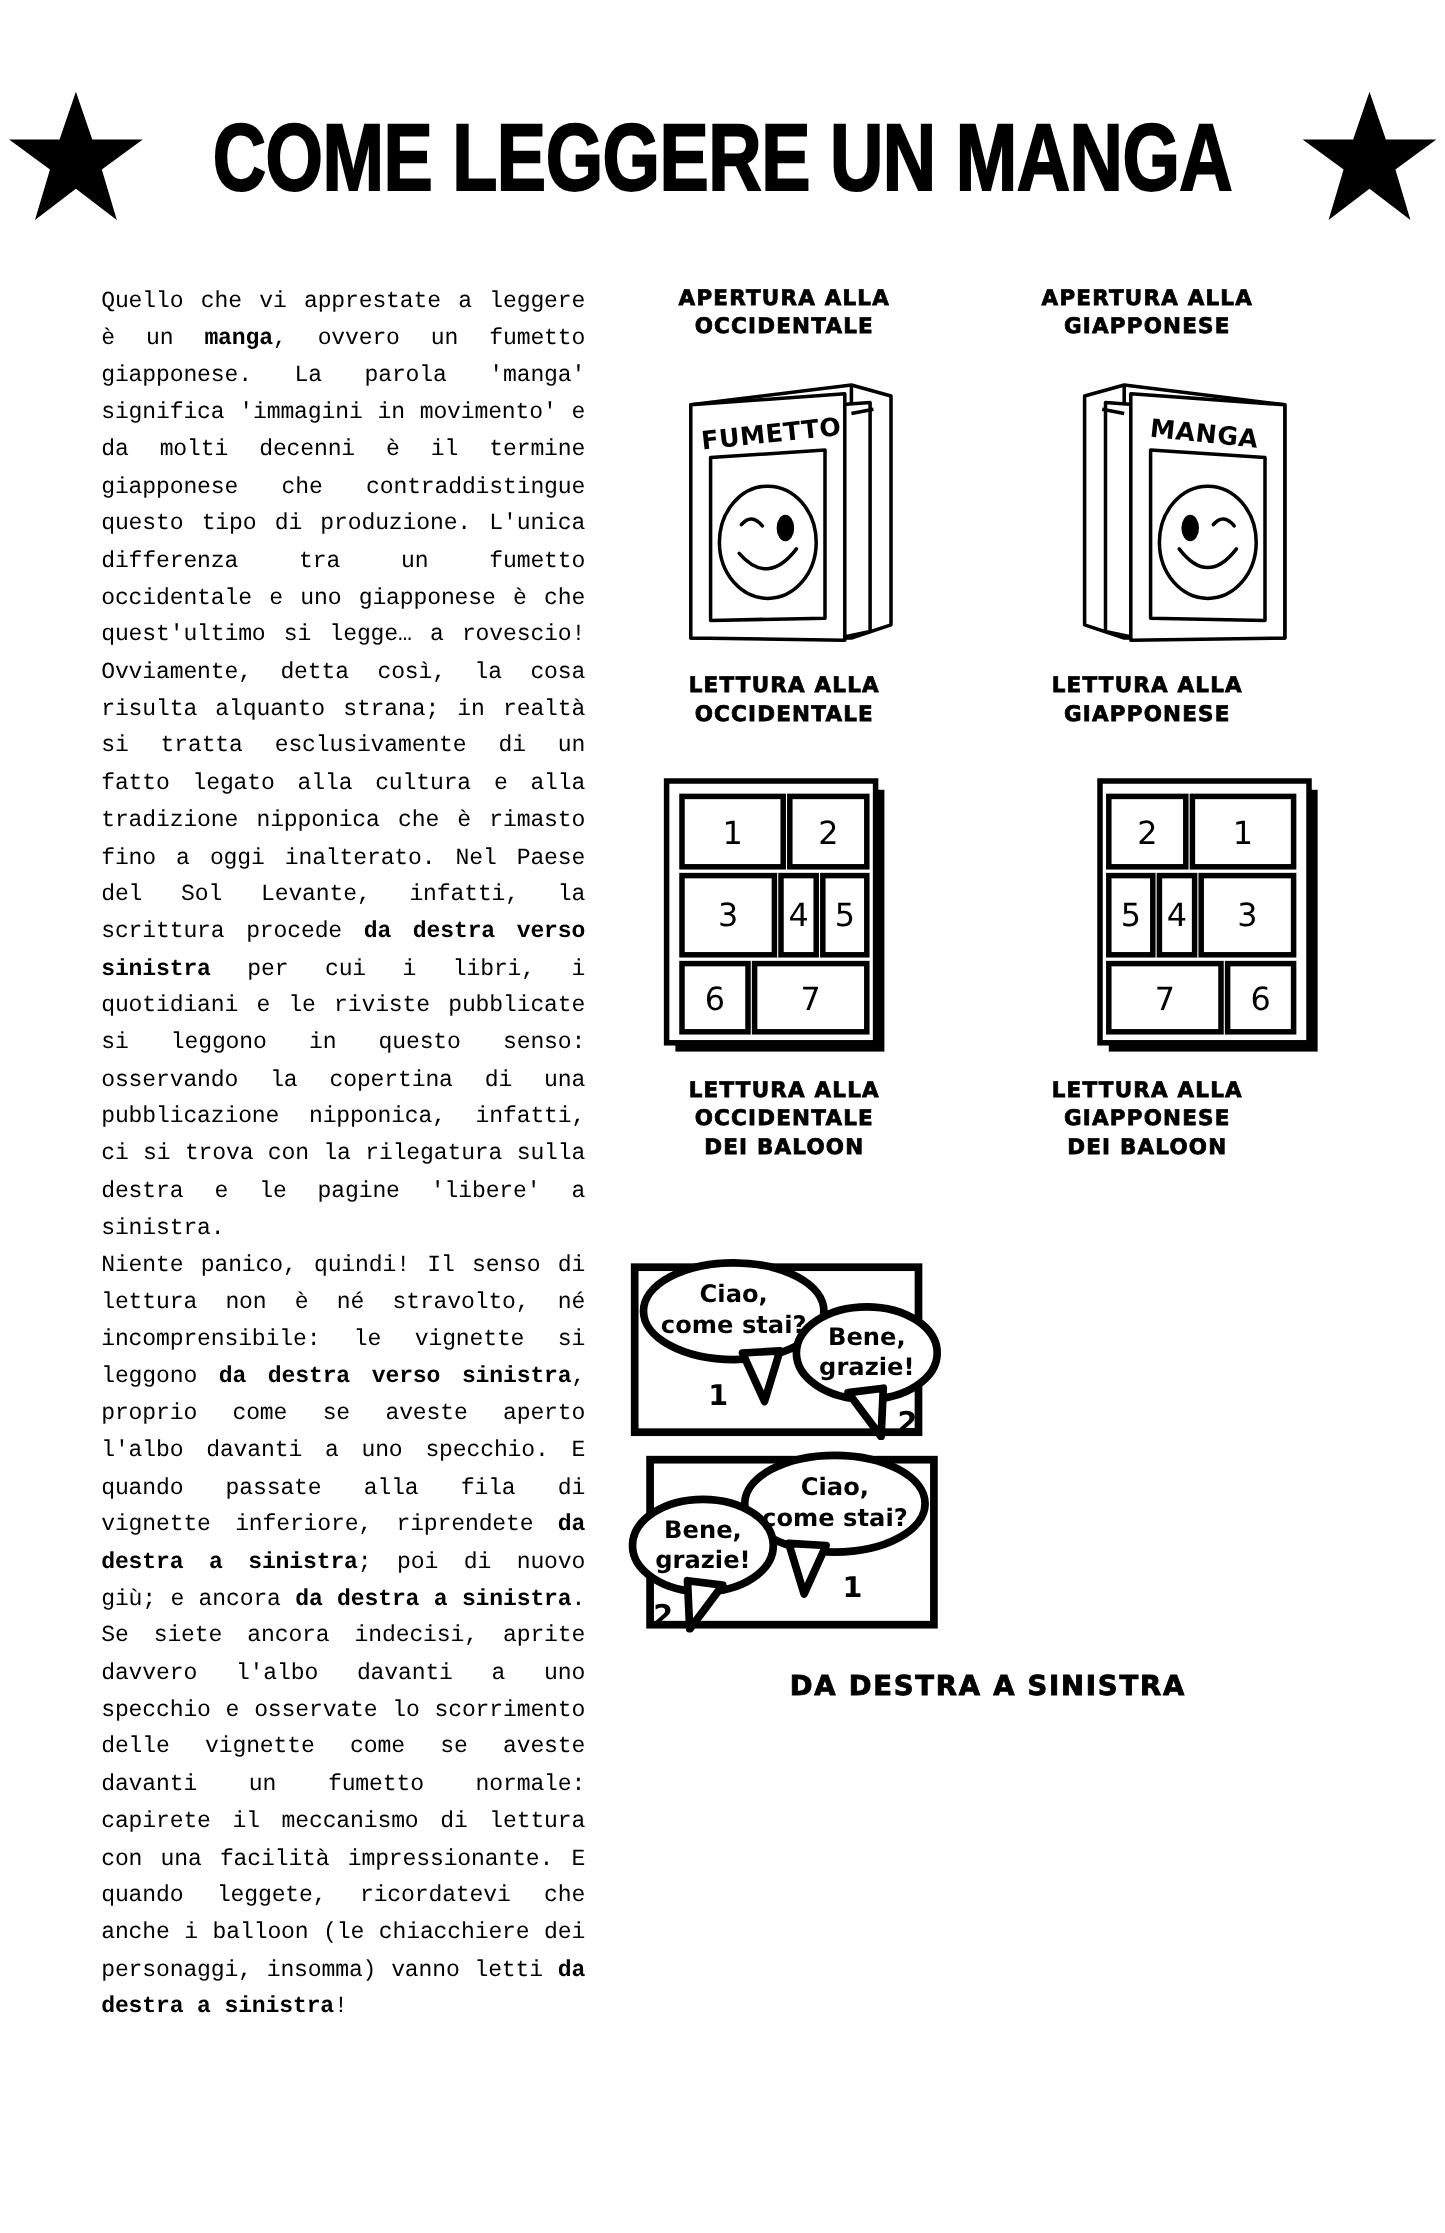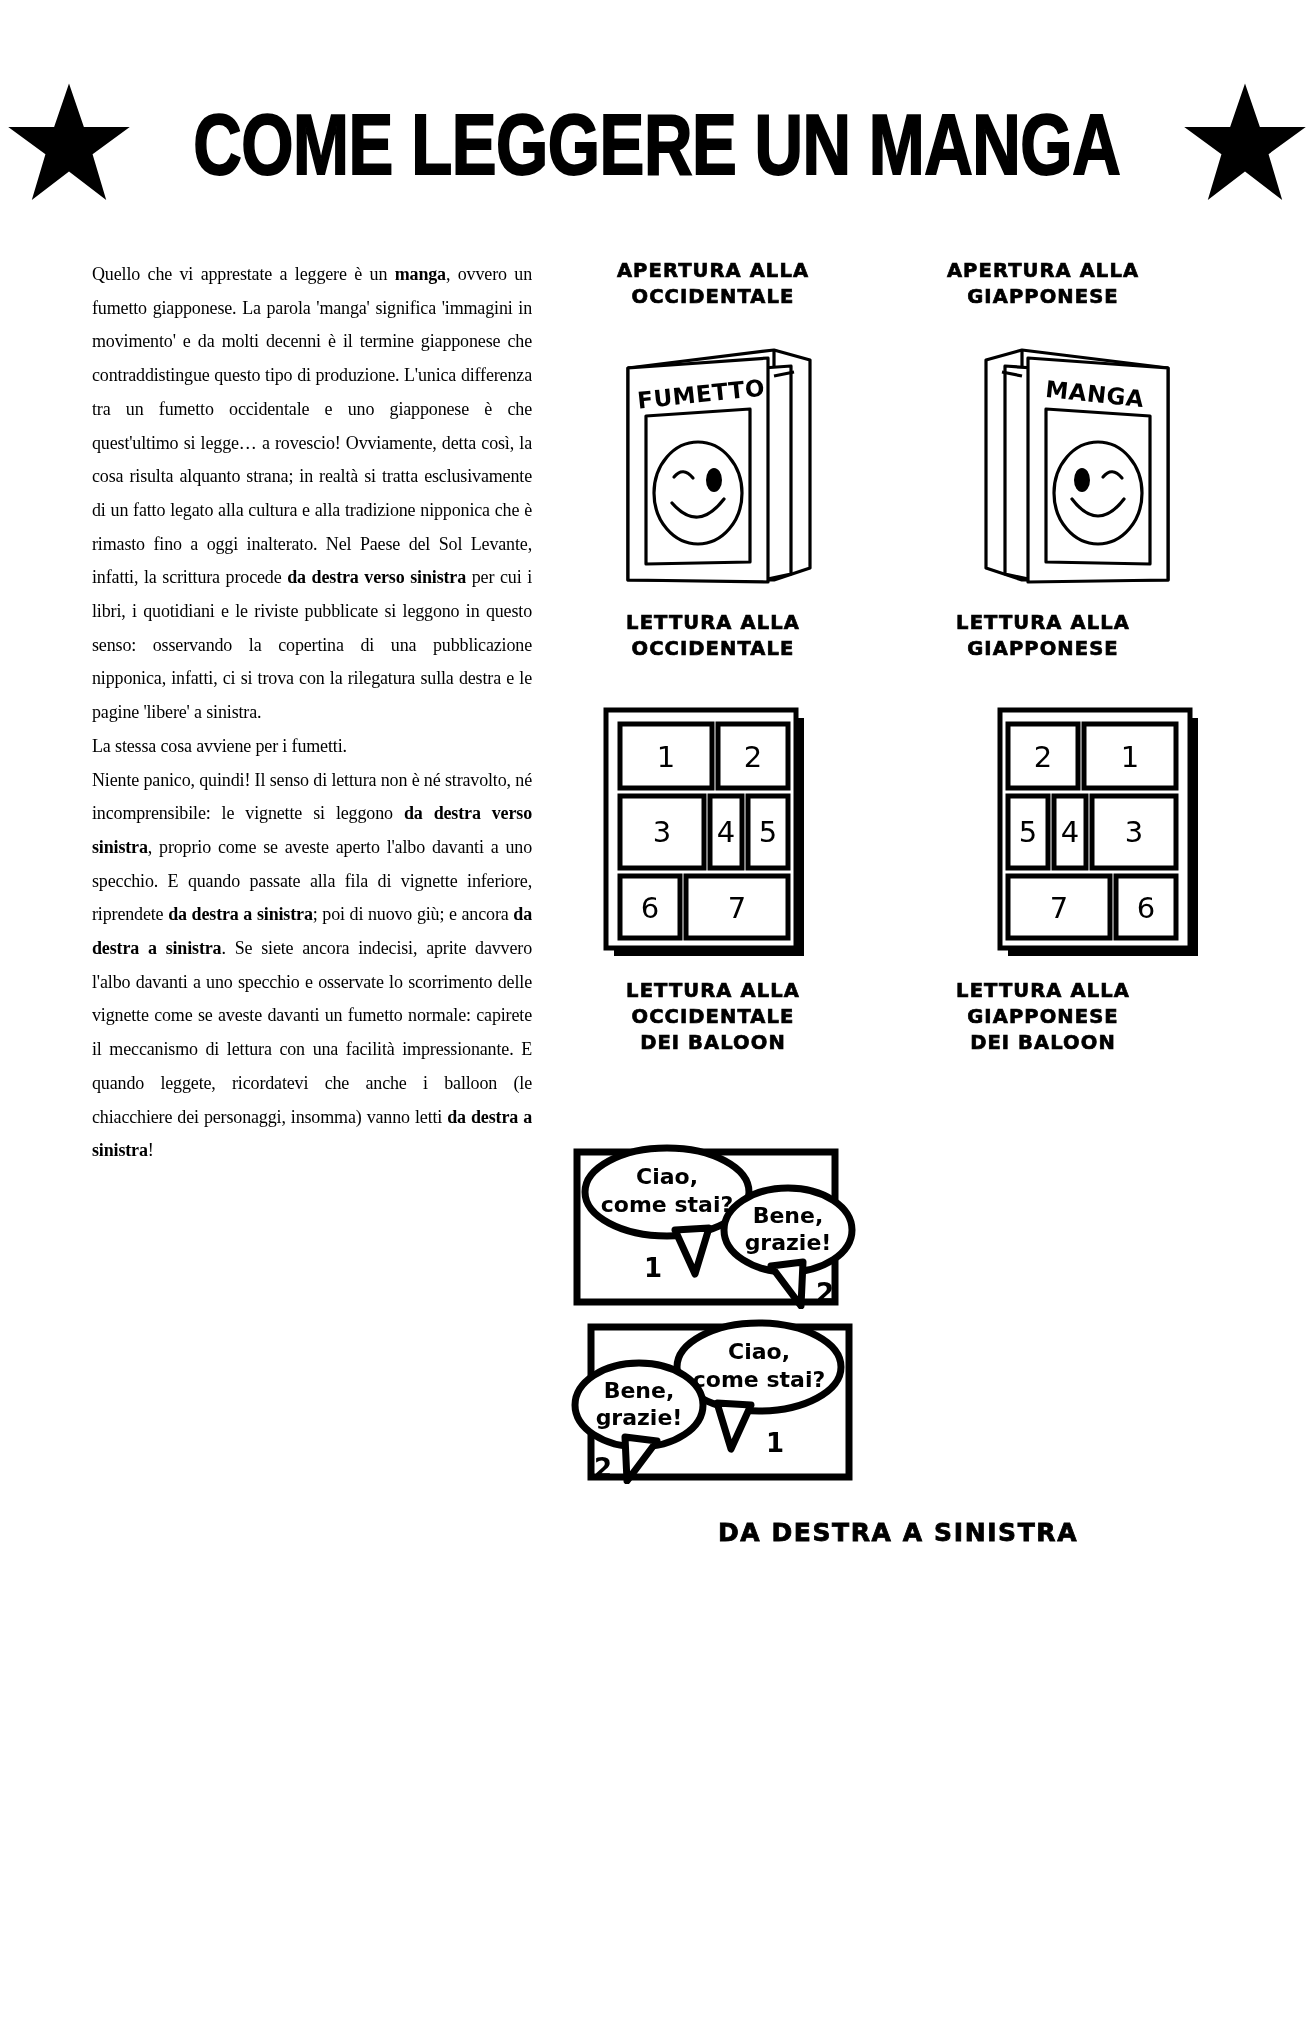--- a/index.html
+++ b/index.html
@@ -48,22 +48,22 @@
 
   
   #article-column {
     position: absolute;
     left: 92px;
     top: 258px;
     width: 440px;
   }
   #article-column p {
     margin: 0;
-    font-family: Liberation Serif, serif;
-    font-size: 18px;
+    font-family: Liberation Mono, monospace;
+    font-size: 21px;
     line-height: 33.7px;
     text-align: justify;
     text-justify: inter-word;
     letter-spacing: -0.15px;
     word-spacing: 0px;
     -webkit-hyphens: manual;
     hyphens: manual;
   }
   #article-column p.last-line-left {
     text-align: left;
@@ -121,21 +121,20 @@
     <polygon points="50,2 62,37 99,37 69,59 80,96 50,73 20,96 31,59 1,37 38,37" fill="#000"></polygon>
   </svg>
   <div id="page-title">COME LEGGERE UN MANGA</div>
   <svg class="star" viewBox="0 0 100 100">
     <polygon points="50,2 62,37 99,37 69,59 80,96 50,73 20,96 31,59 1,37 38,37" fill="#000"></polygon>
   </svg>
 </div>
 
 <div id="article-column">
   <p>Quello che vi apprestate a leggere è un <b>manga</b>, ovvero un fumetto giapponese. La parola 'manga' significa 'immagini in movimento' e da molti decenni è il termine giapponese che contraddistingue questo tipo di produzione. L'unica differenza tra un fumetto occidentale e uno giapponese è che quest'ultimo si legge… a rovescio! Ovviamente, detta così, la cosa risulta alquanto strana; in realtà si tratta esclusivamente di un fatto legato alla cultura e alla tradizione nipponica che è rimasto fino a oggi inalterato. Nel Paese del Sol Levante, infatti, la scrittura procede <b>da destra verso sinistra</b> per cui i libri, i quotidiani e le riviste pubblicate si leggono in questo senso: osservando la copertina di una pubblicazione nipponica, infatti, ci si trova con la rilegatura sulla destra e le pagine 'libere' a sinistra.</p>
-  <p class="last-line-left">La stessa cosa avviene per i fumetti.</p>
   <p>Niente panico, quindi! Il senso di lettura non è né stravolto, né incomprensibile: le vignette si leggono <b>da destra verso sinistra</b>, proprio come se aveste aperto l'albo davanti a uno specchio. E quando passate alla fila di vignette inferiore, riprendete <b>da destra a sinistra</b>; poi di nuovo giù; e ancora <b>da destra a sinistra</b>. Se siete ancora indecisi, aprite davvero l'albo davanti a uno specchio e osservate lo scorrimento delle vignette come se aveste davanti un fumetto normale: capirete il meccanismo di lettura con una facilità impressionante. E quando leggete, ricordatevi che anche i balloon (le chiacchiere dei personaggi, insomma) vanno letti <b>da destra a sinistra</b>!</p>
 </div>
 
 <div id="figure-column">
 
   <div class="fig-pair">
     <div class="fig-half cap">
       <div>APERTURA ALLA</div>
       <div>OCCIDENTALE</div>
     </div>

